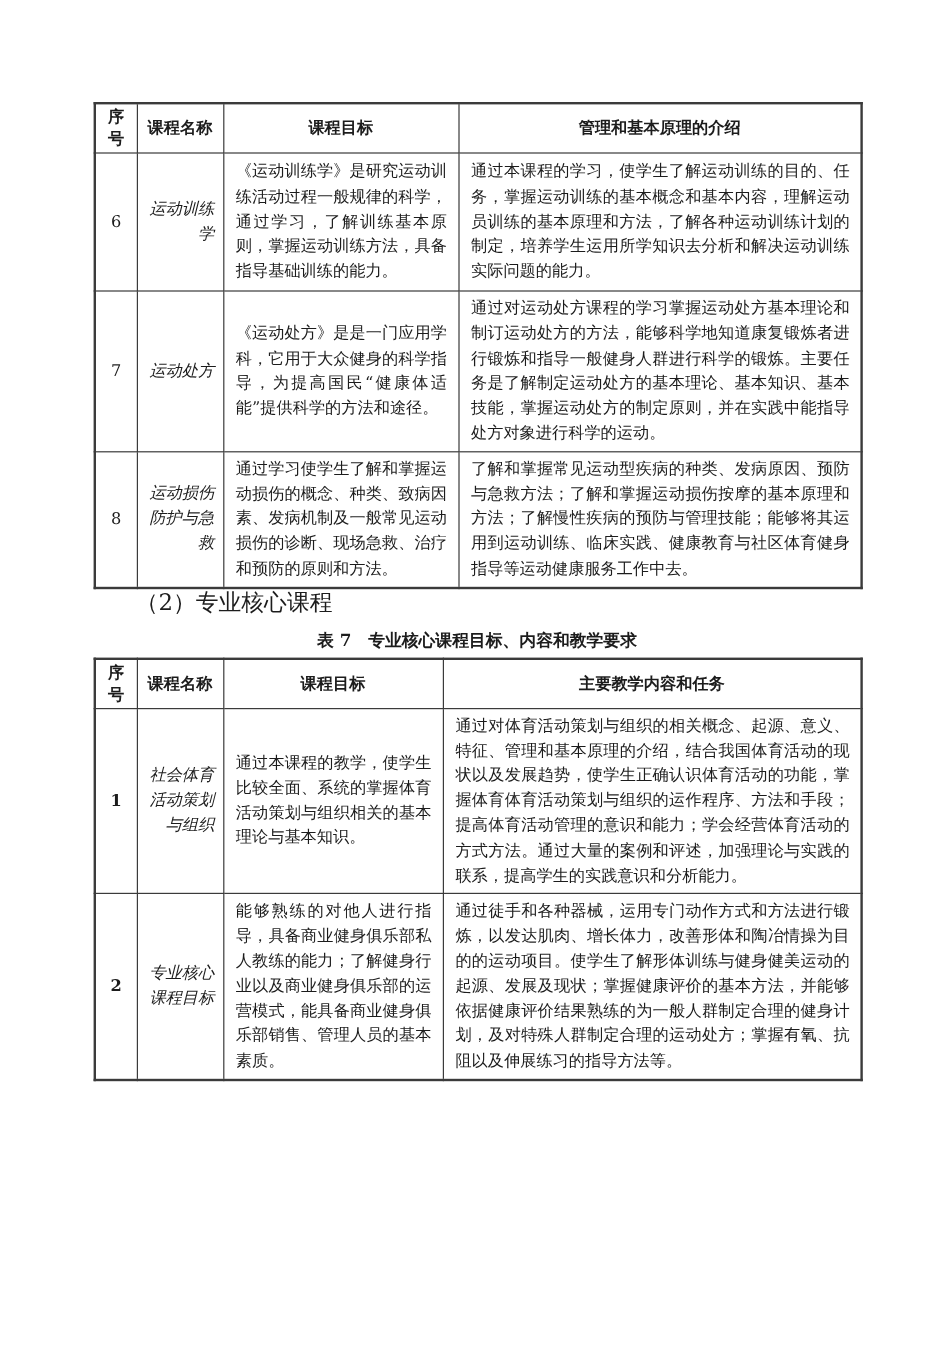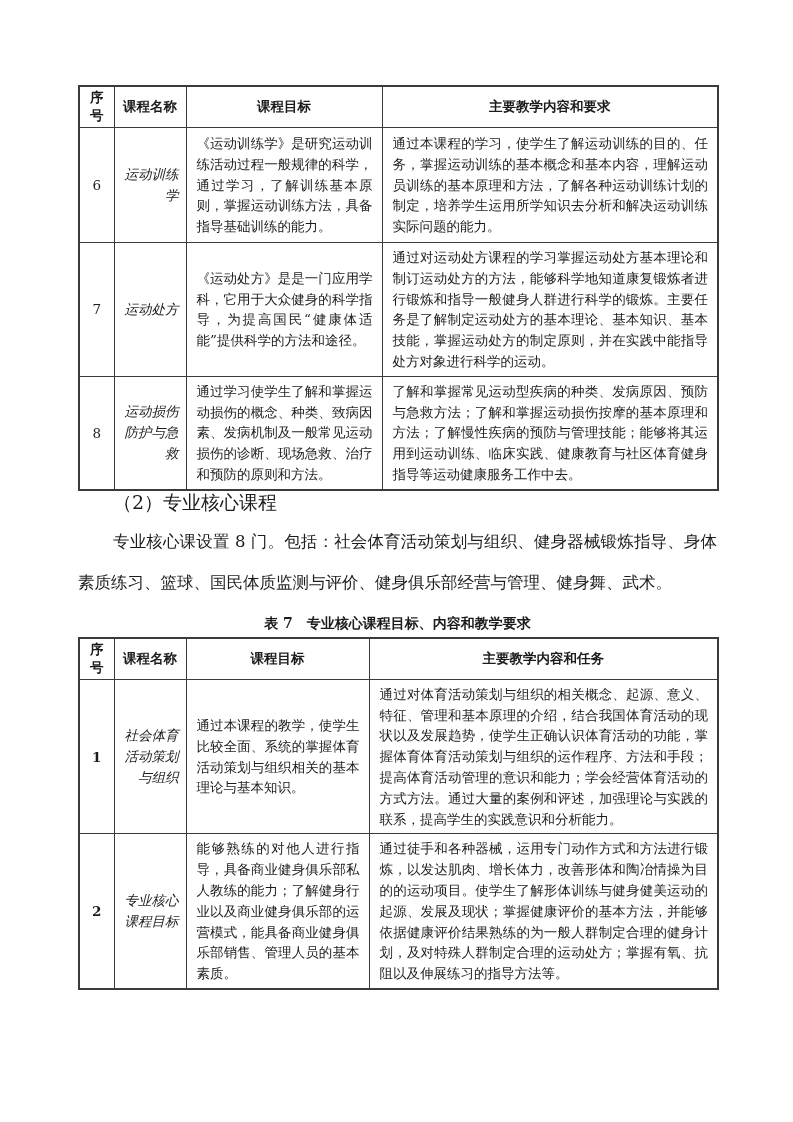--- a/index.html
+++ b/index.html
@@ -88,21 +88,21 @@
       <col style="width:35px">
         <col style="width:72px">
         <col style="width:196px">
         <col style="width:336px">
     </colgroup>
     <thead>
       <tr class="h25">
         <th>序号</th>
         <th>课程名称</th>
         <th>课程目标</th>
-        <th>主要教学内容和要求</th>
+        <th>管理和基本原理的介绍</th>
       </tr>
     </thead>
     <tbody>
       <tr class="h115">
         <td class="num">6</td>
         <td class="name">运动训练学</td>
         <td class="obj">《运动训练学》是研究运动训练活动过程一般规律的科学，通过学习，了解训练基本原则，掌握运动训练方法，具备指导基础训练的能力。</td>
         <td class="cnt">通过本课程的学习，使学生了解运动训练的目的、任务，掌握运动训练的基本概念和基本内容，理解运动员训练的基本原理和方法，了解各种运动训练计划的制定，培养学生运用所学知识去分析和解决运动训练实际问题的能力。</td>
       </tr>
       <tr class="h112">
@@ -114,21 +114,20 @@
       <tr class="h111">
         <td class="num">8</td>
         <td class="name">运动损伤防护与急救</td>
         <td class="obj">通过学习使学生了解和掌握运动损伤的概念、种类、致病因素、发病机制及一般常见运动损伤的诊断、现场急救、治疗和预防的原则和方法。</td>
         <td class="cnt">了解和掌握常见运动型疾病的种类、发病原因、预防与急救方法；了解和掌握运动损伤按摩的基本原理和方法；了解慢性疾病的预防与管理技能；能够将其运用到运动训练、临床实践、健康教育与社区体育健身指导等运动健康服务工作中去。</td>
       </tr>
     </tbody>
   </table>
 
   <div class="heading">（2）专业核心课程</div>
-  <p class="para">专业核心课设置 8 门。包括：社会体育活动策划与组织、健身器械锻炼指导、身体素质练习、篮球、国民体质监测与评价、健身俱乐部经营与管理、健身舞、武术。</p>
 
   <div class="caption">表 7　专业核心课程目标、内容和教学要求</div>
 
   <div class="tbl2wrap">
     <table class="tbl tbl2">
       <colgroup>
         <col style="width:35px">
           <col style="width:72px">
           <col style="width:183px">
           <col style="width:349px">

